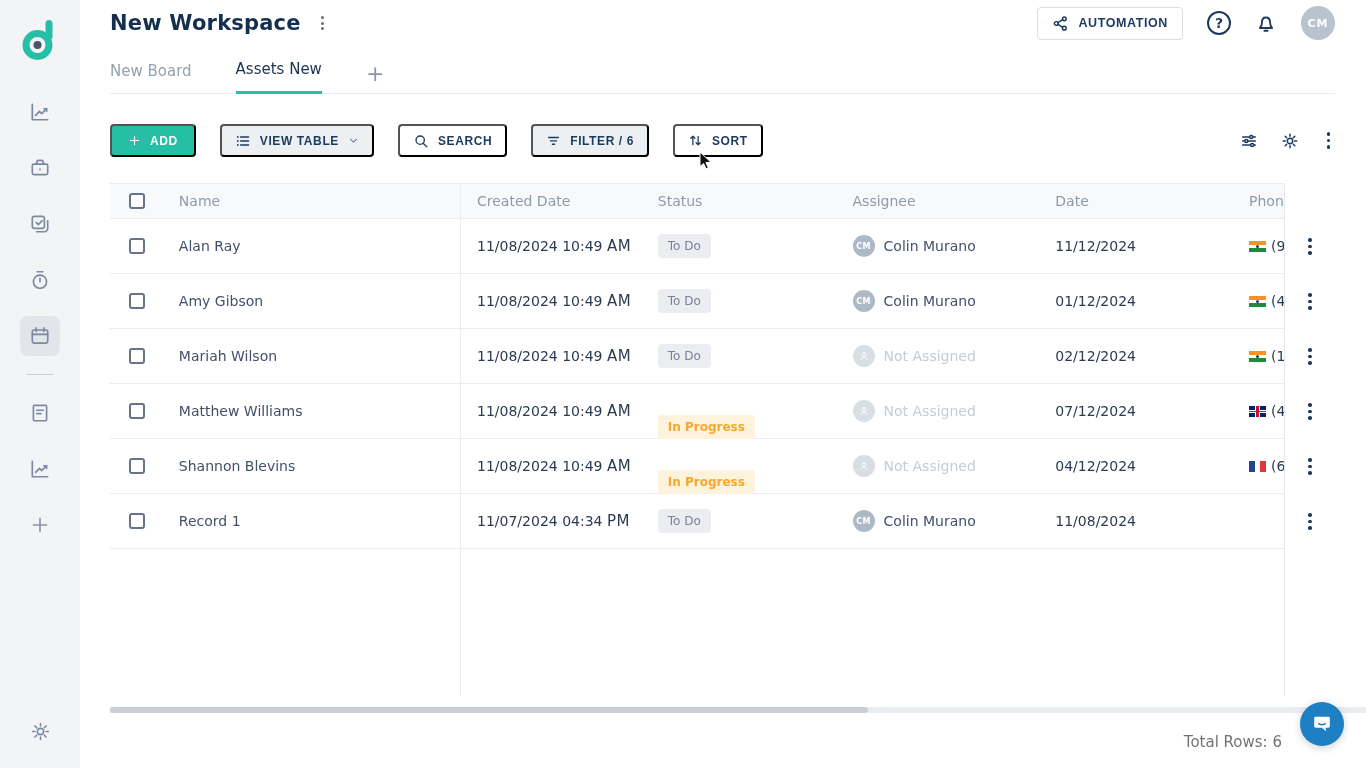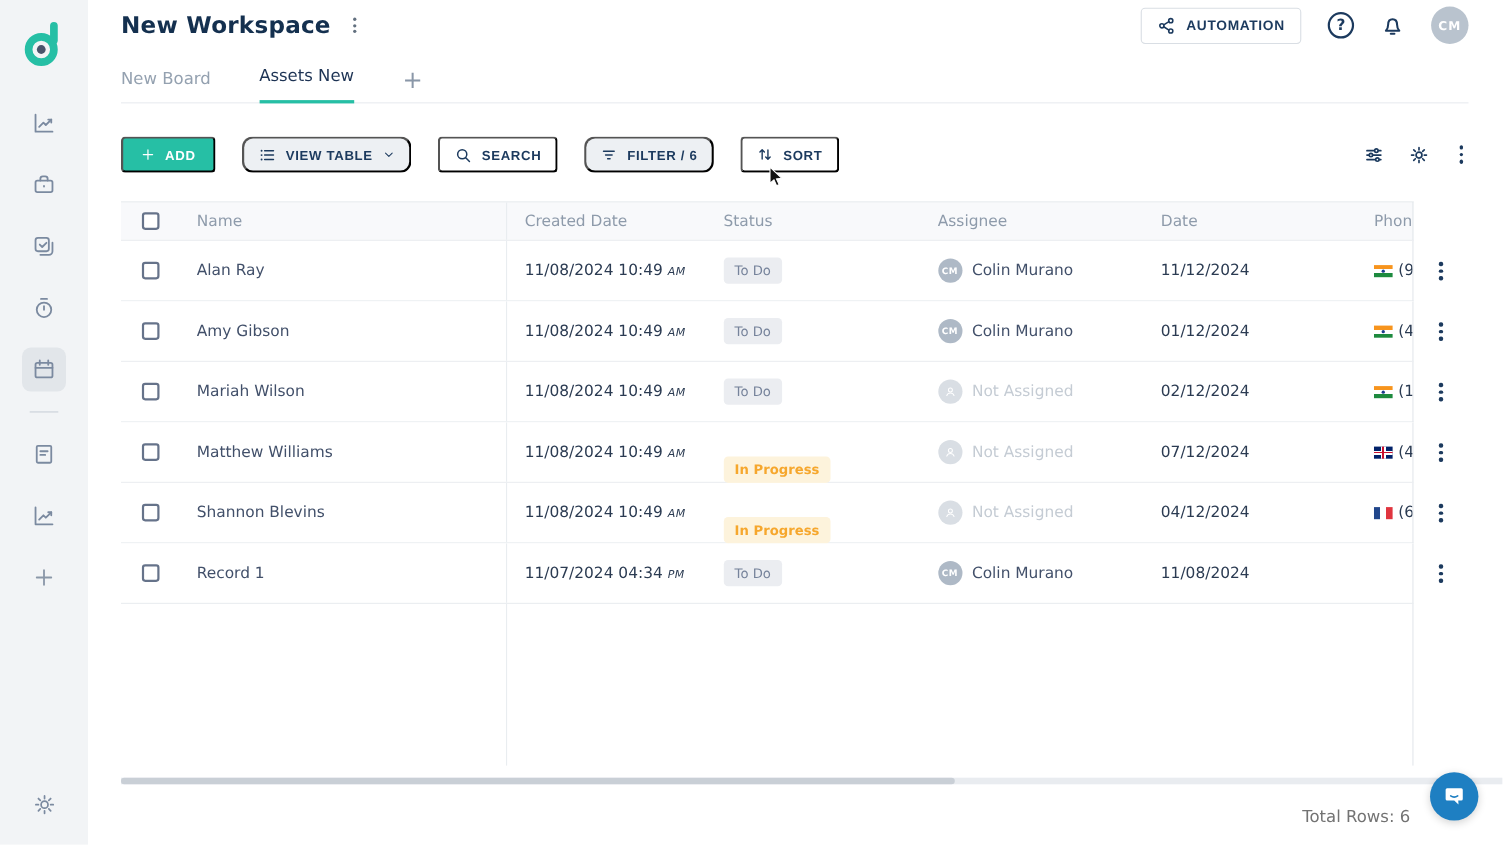--- a/index.html
+++ b/index.html
@@ -51,21 +51,21 @@
   .tab.active { color:#1d3354; font-weight:500; border-bottom:3px solid #26bfa5; margin-bottom:-1px; }
   .tab-add { font-size:22px; color:#8a97a8; padding-bottom:8px; cursor:pointer; line-height:1; }
 
   
   .toolbar { display:flex; align-items:center; margin-top:30px; gap:24px; }
   .tbtn {
     display:flex; align-items:center; gap:9px; height:33px; padding:0 13px; border-radius:4px;
     font-size:12px; font-weight:bold; letter-spacing:.6px; color:#1c3a5e; cursor:pointer; background:transparent;
   }
   .tbtn.solid { background:#26bfa5; color:#fff; padding:0 16px; }
-  .tbtn.gray { background:#edf0f3;border-radius:10px; }
+  .tbtn.gray { background:#edf0f3; }
   .ticon { stroke:#1c3a5e; fill:none; stroke-width:1.7; stroke-linecap:round; stroke-linejoin:round; }
   .ticon.white { stroke:#fff; }
   .toolbar-right { margin-left:auto; display:flex; align-items:center; gap:23px; }
   .icon-btn { cursor:pointer; display:flex; align-items:center; }
   .kebab { display:flex; flex-direction:column; gap:3px; cursor:pointer; padding:2px 5px; }
   .kebab i { width:3.5px; height:3.5px; border-radius:50%; background:#1c3a5e; }
 
   
   .table-area { margin-top:26px; }
   .trow { display:flex; }
@@ -74,21 +74,21 @@
   .thead .hcell { font-size:14px; color:#8e9bab; }
   .tbody .row-inner { height:55px; background:#fff; }
   .name-group { display:flex; align-items:center; width:351px; height:100%; border-right:1px solid #e9edf0; }
   .col-check { width:55px; display:flex; justify-content:center; }
   .col-name  { width:296px; padding-left:14px; font-size:14px; color:#42506a; }
   .col-created { width:189px; padding-left:16px; font-size:14px; color:#2b3b52; white-space:nowrap; }
   .col-status { width:195px; padding-left:8px; }
   .col-assignee { width:205px; padding-left:8px; display:flex; align-items:center; gap:9px; font-size:14px; color:#42506a; }
   .col-date { width:200px; padding-left:6px; font-size:14px; color:#2b3b52; }
   .col-phone { width:35px; overflow:hidden; display:flex; align-items:center; gap:5px; font-size:14px; color:#2b3b52; white-space:nowrap; }
-  .meridiem { font-size:10px; letter-spacing:.5px;font-style:italic; }
+  .meridiem { font-size:15px; letter-spacing:.5px; }
   .checkbox { width:16px; height:16px; border:2px solid #66738a; border-radius:3px; background:#fff; cursor:pointer; }
   .badge { display:inline-block; font-size:12px; padding:5px 10px; border-radius:4px; white-space:nowrap; }
   .status-todo { background:#ebedf1; color:#76839b; }
   .status-inprogress { background:#fdf3dc; color:#f6a72d; font-weight:bold;margin-top:32px; }
   .row-avatar { width:22px; height:22px; border-radius:50%; display:flex; align-items:center; justify-content:center; flex:none; }
   .row-avatar.assigned { background:#aeb9c6; color:#fff; font-size:8px; font-weight:bold; letter-spacing:.5px; }
   .row-avatar.unassigned { background:#d9dee4; }
   .assignee-name.unassigned-text { color:#c5ccd4; }
   .row-kebab-cell { width:50px; display:flex; align-items:center; justify-content:center; }
   .flag { width:17px; height:11px; display:inline-block; flex:none; position:relative; }

